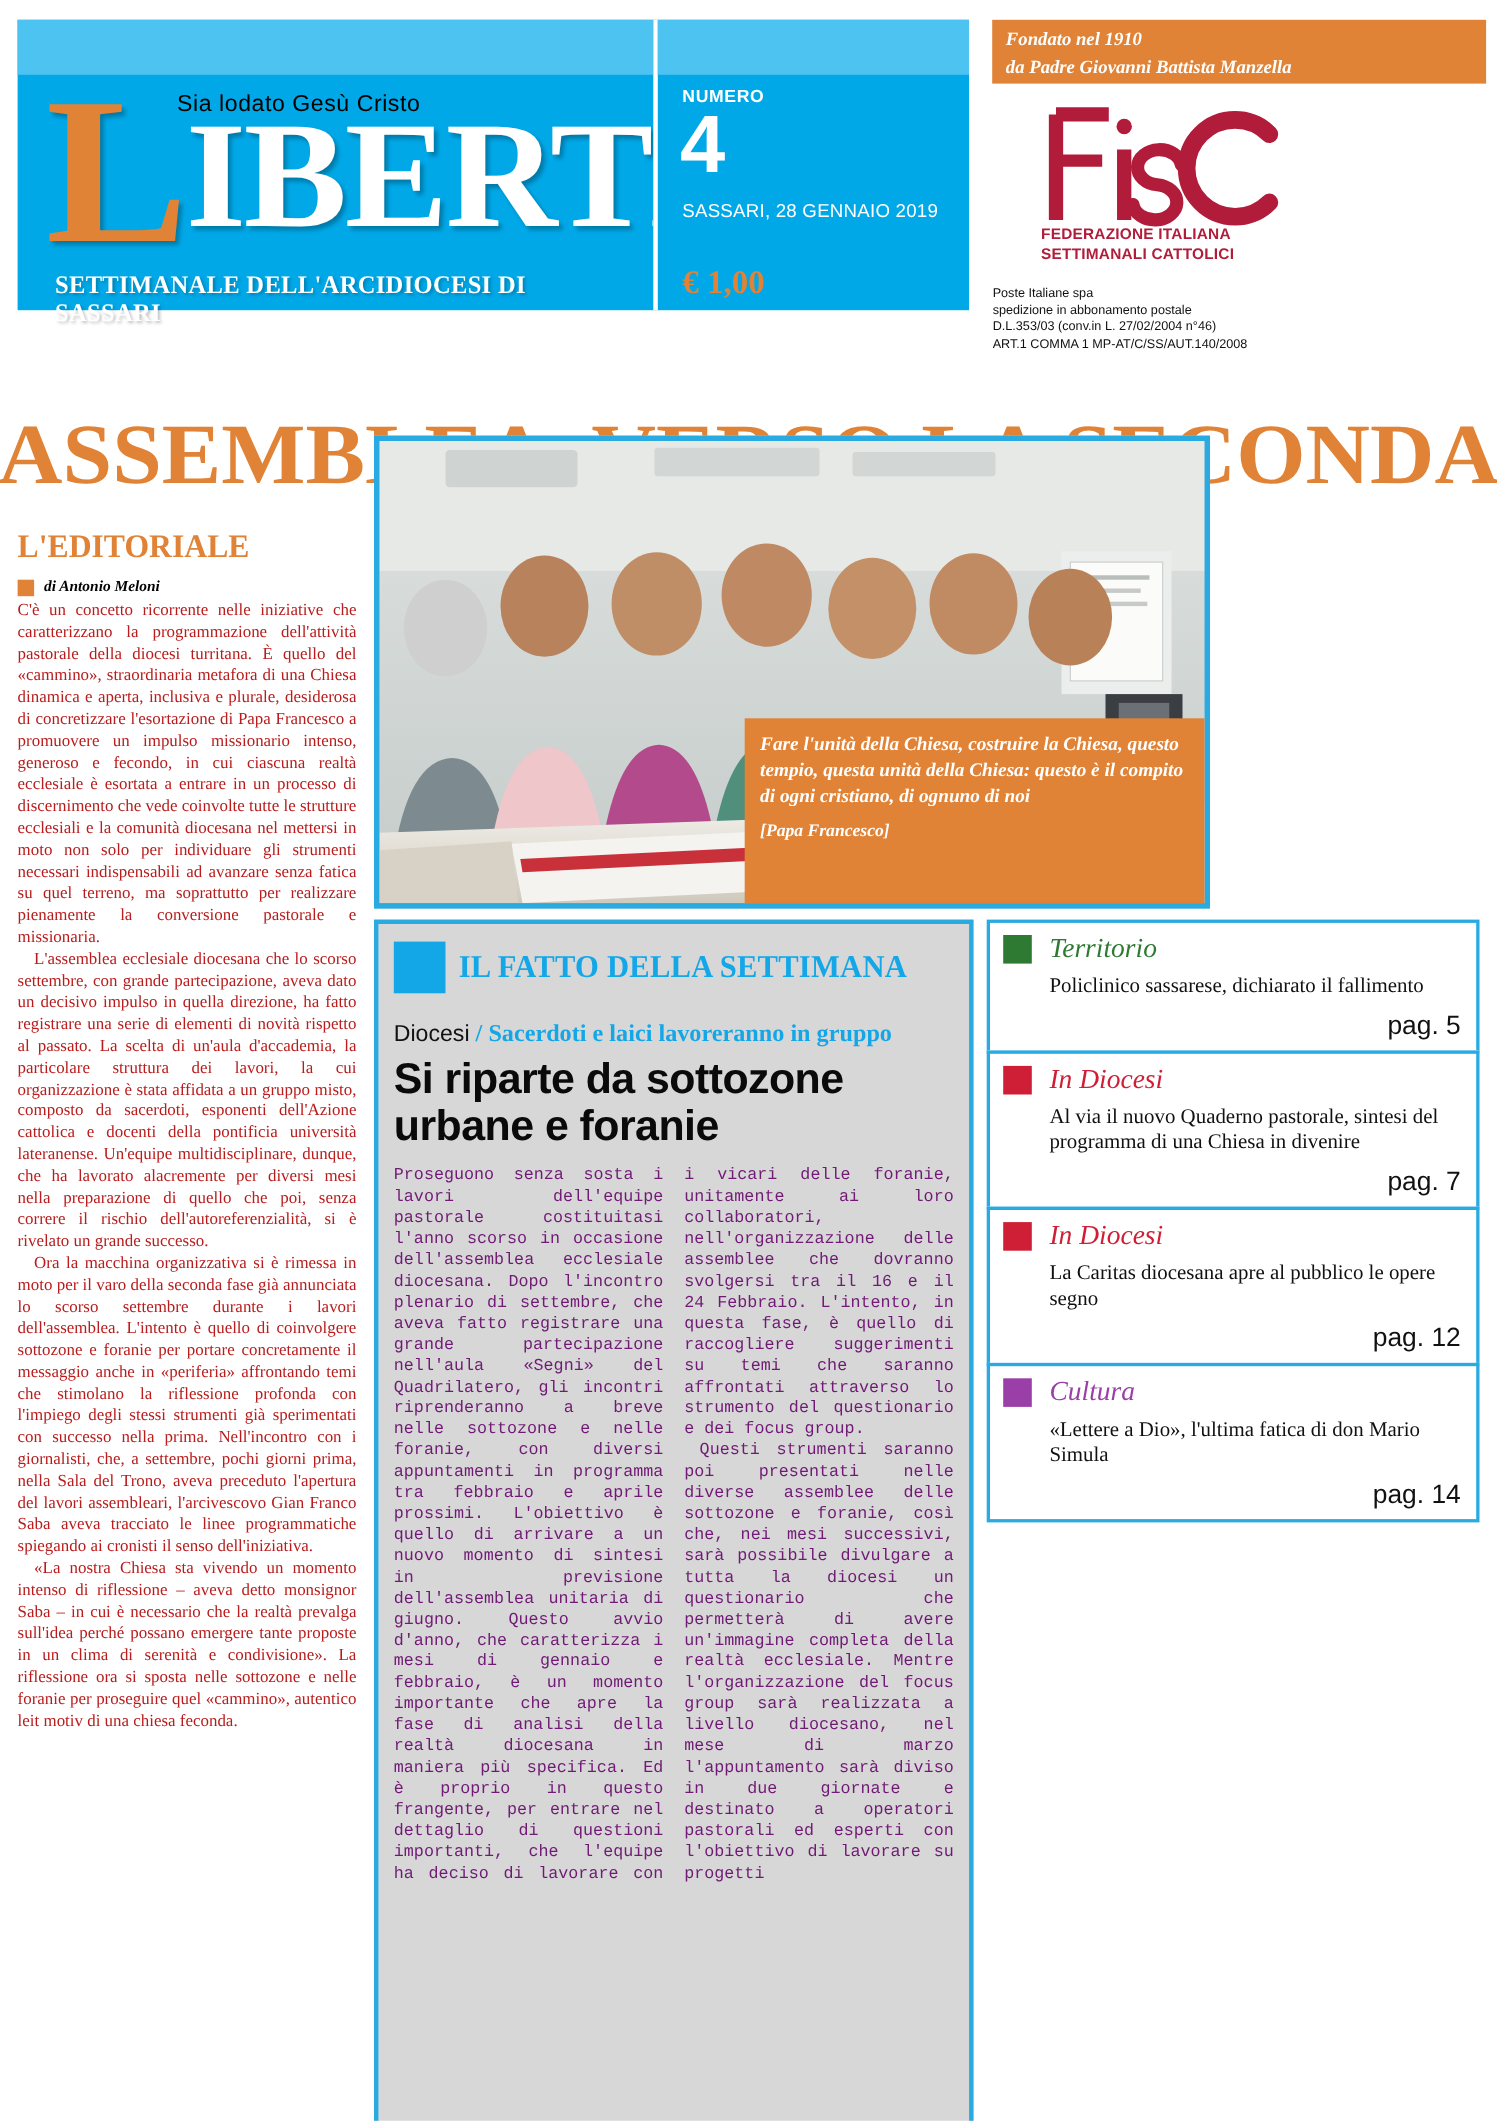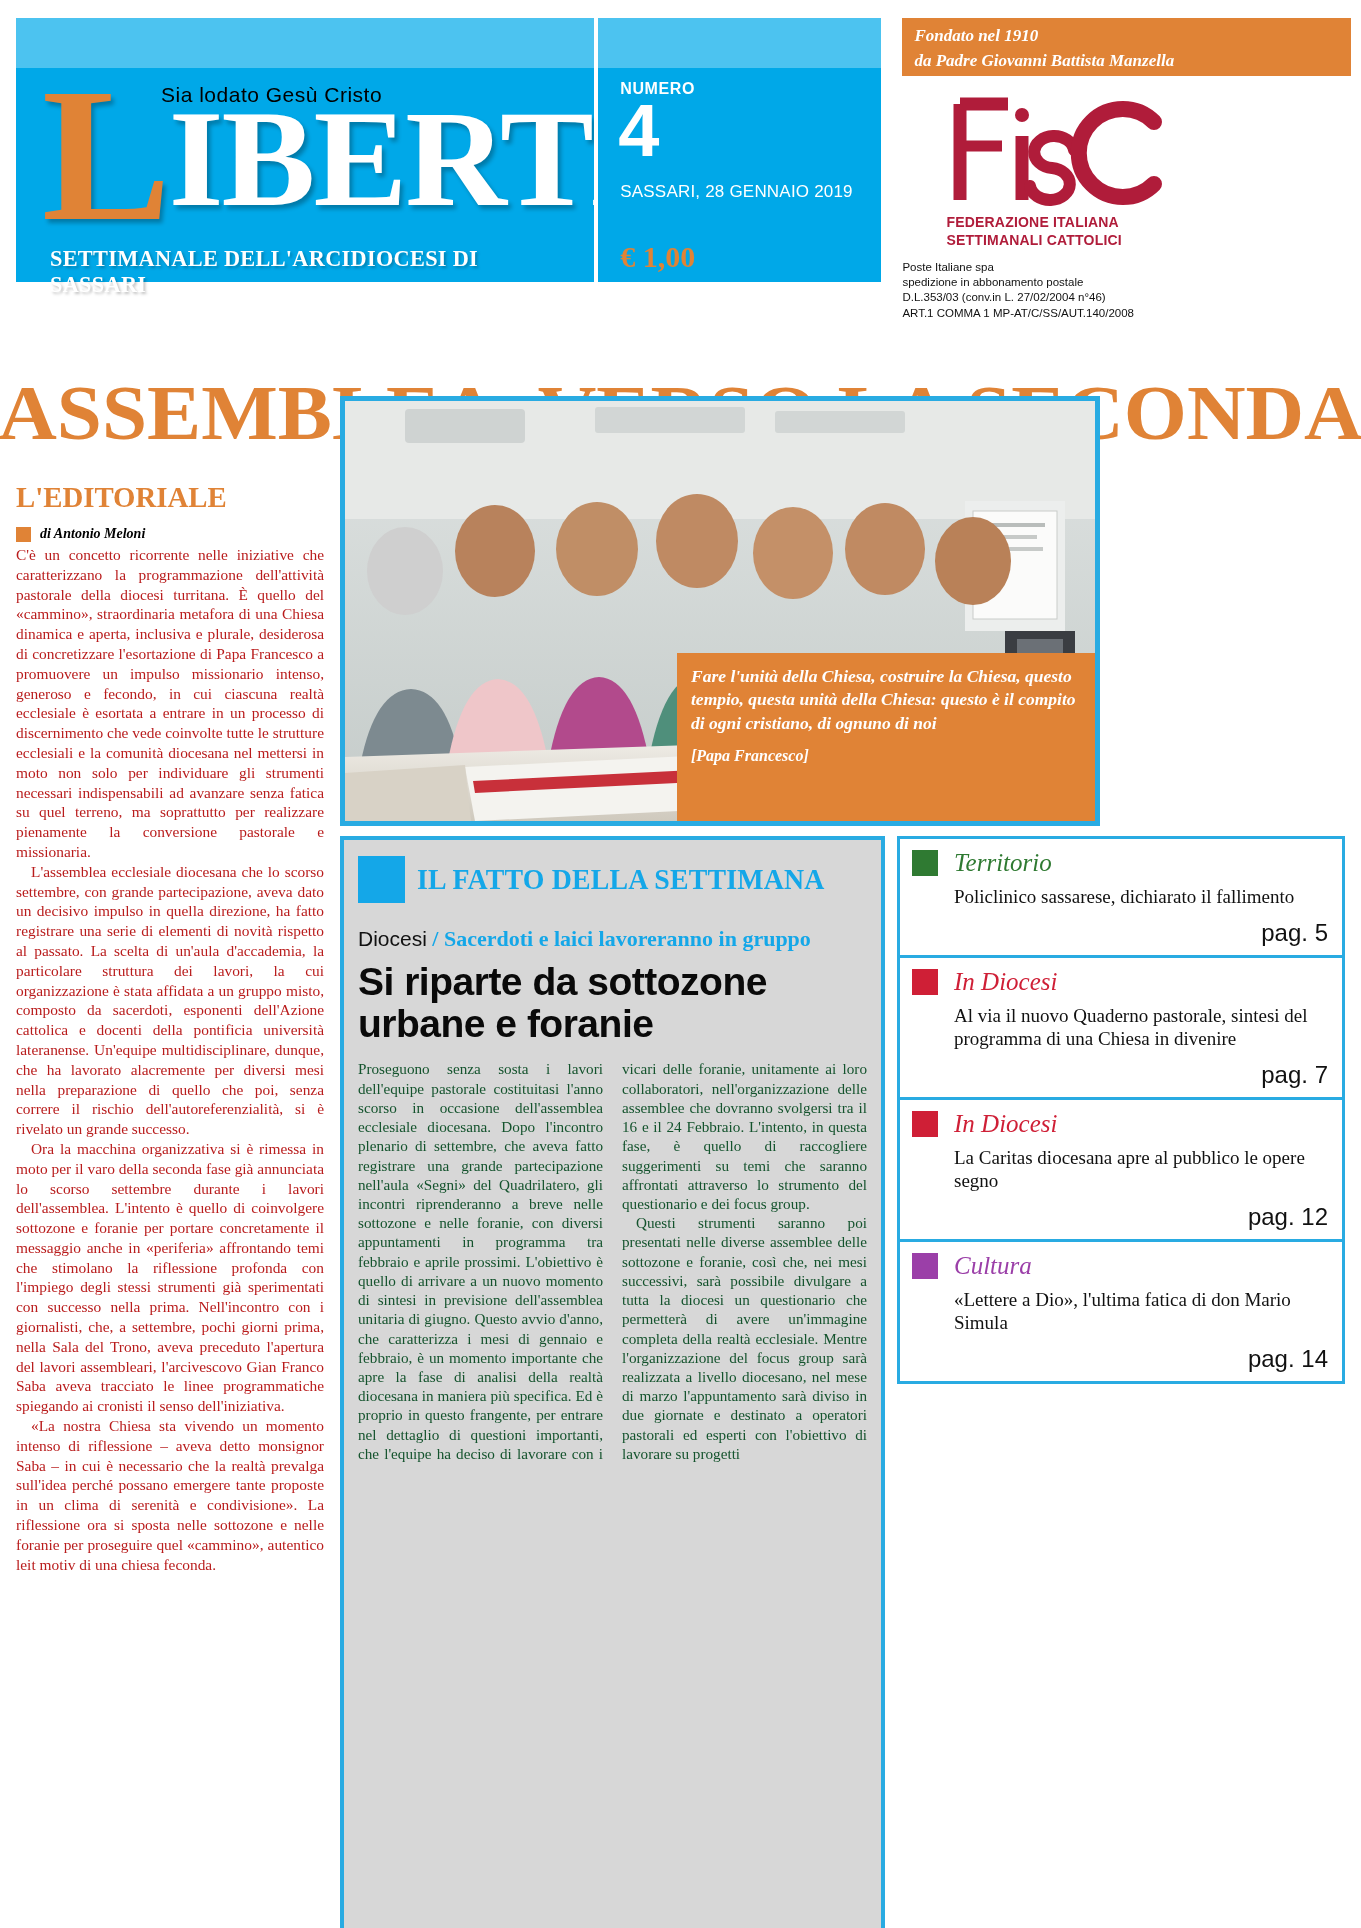--- a/index.html
+++ b/index.html
@@ -62,21 +62,21 @@
     border-left: 5px solid #ffffff;
   }
   .founded {
     position:absolute; left:16px; top:0; width:449px; height:58px;
     background:#e08336; color:#ffffff;
     font-family:"Liberation Serif", serif; font-style: italic; font-weight:700;
     font-size:17px; line-height:1.45; padding:6px 0 0 12px;
   }
   .fisc { position:absolute; left:60px; top:70px; width:250px; height:125px; }
   .fisc-caption {
-    position:absolute; left:60px; top:196px;
+    position:absolute; left:60px; top:186px;
     color:#b01c3a; font-family:"Liberation Sans", sans-serif;
     font-size:14px; font-weight:700; line-height:1.25; letter-spacing:.2px;
   }
   .postal {
     position:absolute; left:16px; top:242px;
     font-family:"Liberation Sans", sans-serif; font-size:11.5px;
     line-height:1.32; color:#111;
   }
 
   
@@ -131,22 +131,22 @@
   }
   .kicker { margin-top:23px; font-size:21px; font-family:"Liberation Sans", sans-serif; }
   .kicker .k1 { color:#111; }
   .kicker .k2 { color:#14a7e8; font-weight:700; font-family:"Liberation Serif", serif; font-size:22px; }
   .art-head {
     margin-top:9px; font-family:"Liberation Sans", sans-serif; font-weight:700;
     font-size:39px; line-height:1.07; color:#0a0a0a; letter-spacing:-.5px;
   }
   .art-cols {
     margin-top:15px; column-count:2; column-gap:19px;
-    font-family:Liberation Serif, serif; font-size:15.2px; line-height:1.265;
-    text-align:justify; color:#14532d; height: 830px;
+    font-family:Liberation Mono, monospace; font-size:15.2px; line-height:1.265;
+    text-align:justify; color:#701a75; height: 830px;
   }
   .art-cols p { text-indent:14px; }
   .art-cols p:first-child { text-indent:0; }
   .continua {
     position:absolute; right:14px; bottom:10px;
     font-family:"Liberation Sans", sans-serif; font-size:15px; color:#111;
   }
 
   
   .side { position:absolute; left:881px; top:356px; width:448px; }

